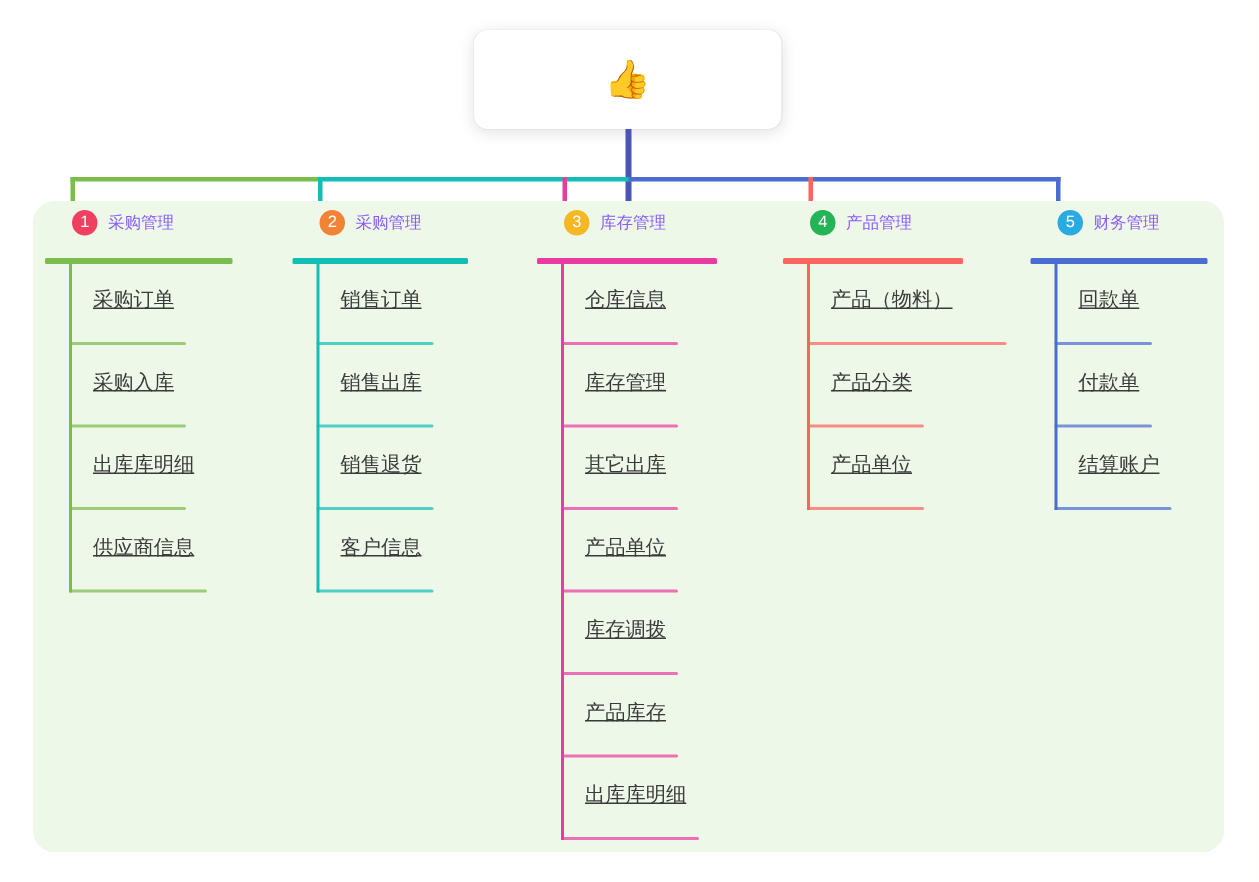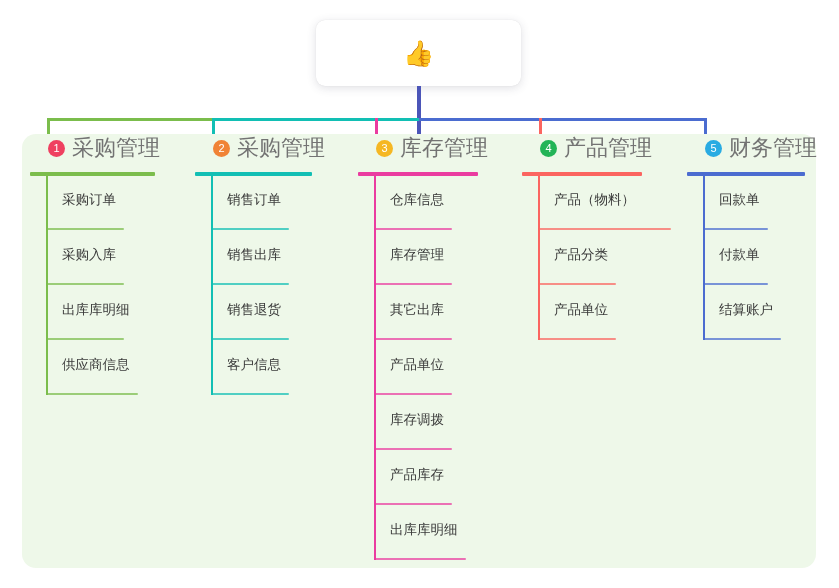--- a/index.html
+++ b/index.html
@@ -78,22 +78,22 @@
     width: 17px; height: 17px;
     border-radius: 50%;
     color: #ffffff;
     font-size: 11px;
     line-height: 17px;
     text-align: center;
     font-family: "Liberation Sans", sans-serif;
     flex: 0 0 auto;
   }
   .col-title {
-    font-size: 22px;
-    color: #737373;
+    font-size: 11px;
+    color: #8b5cf6;
     white-space: nowrap;
     font-family: Liberation Serif, serif;
   }
   .head-rule {
     position: absolute;
     top: 38px;
     left: 0;
     height: 4px;
     border-radius: 1px;
   }
@@ -108,20 +108,21 @@
     position: relative;
     height: 55px;
   }
   .item-label {
     position: absolute;
     left: 16px;
     top: 16px;
     font-size: 13.5px;
     color: #3a3a3a;
     white-space: nowrap;
+    text-decoration: underline;
   }
   .item-rule {
     position: absolute;
     left: 0px;
     bottom: 0px;
     height: 2px;
     border-radius: 1px;
   }
 </style>
 </head>

